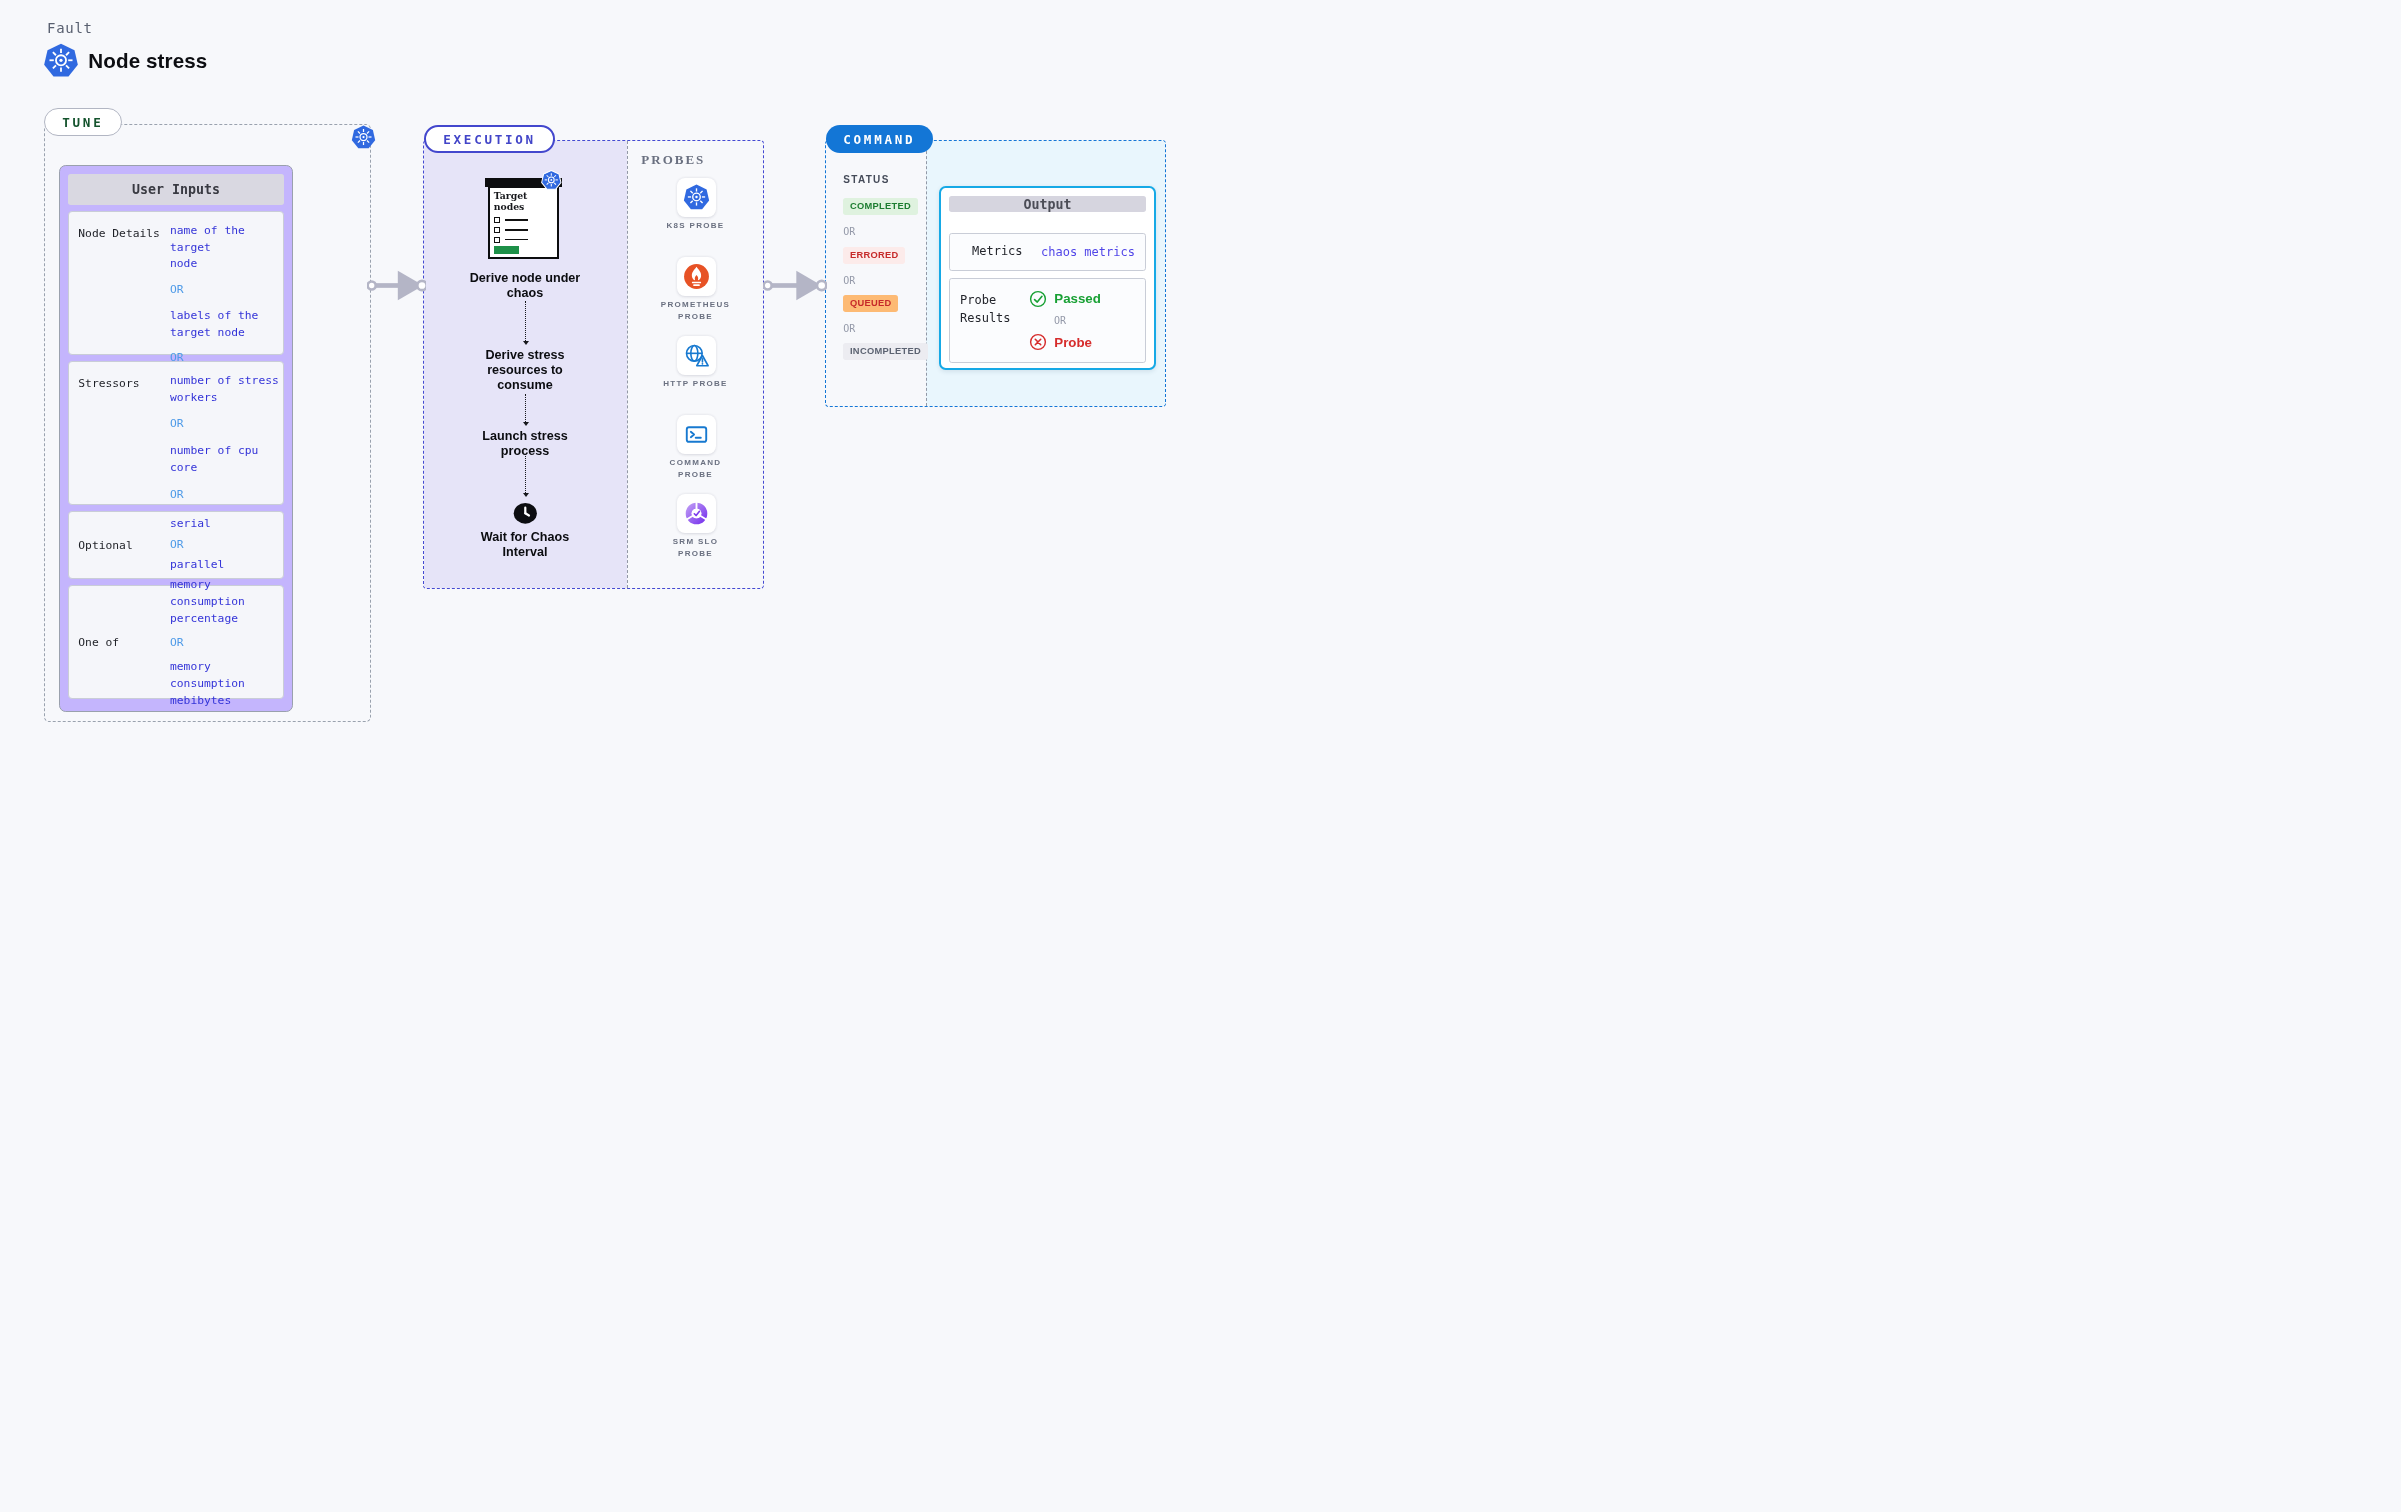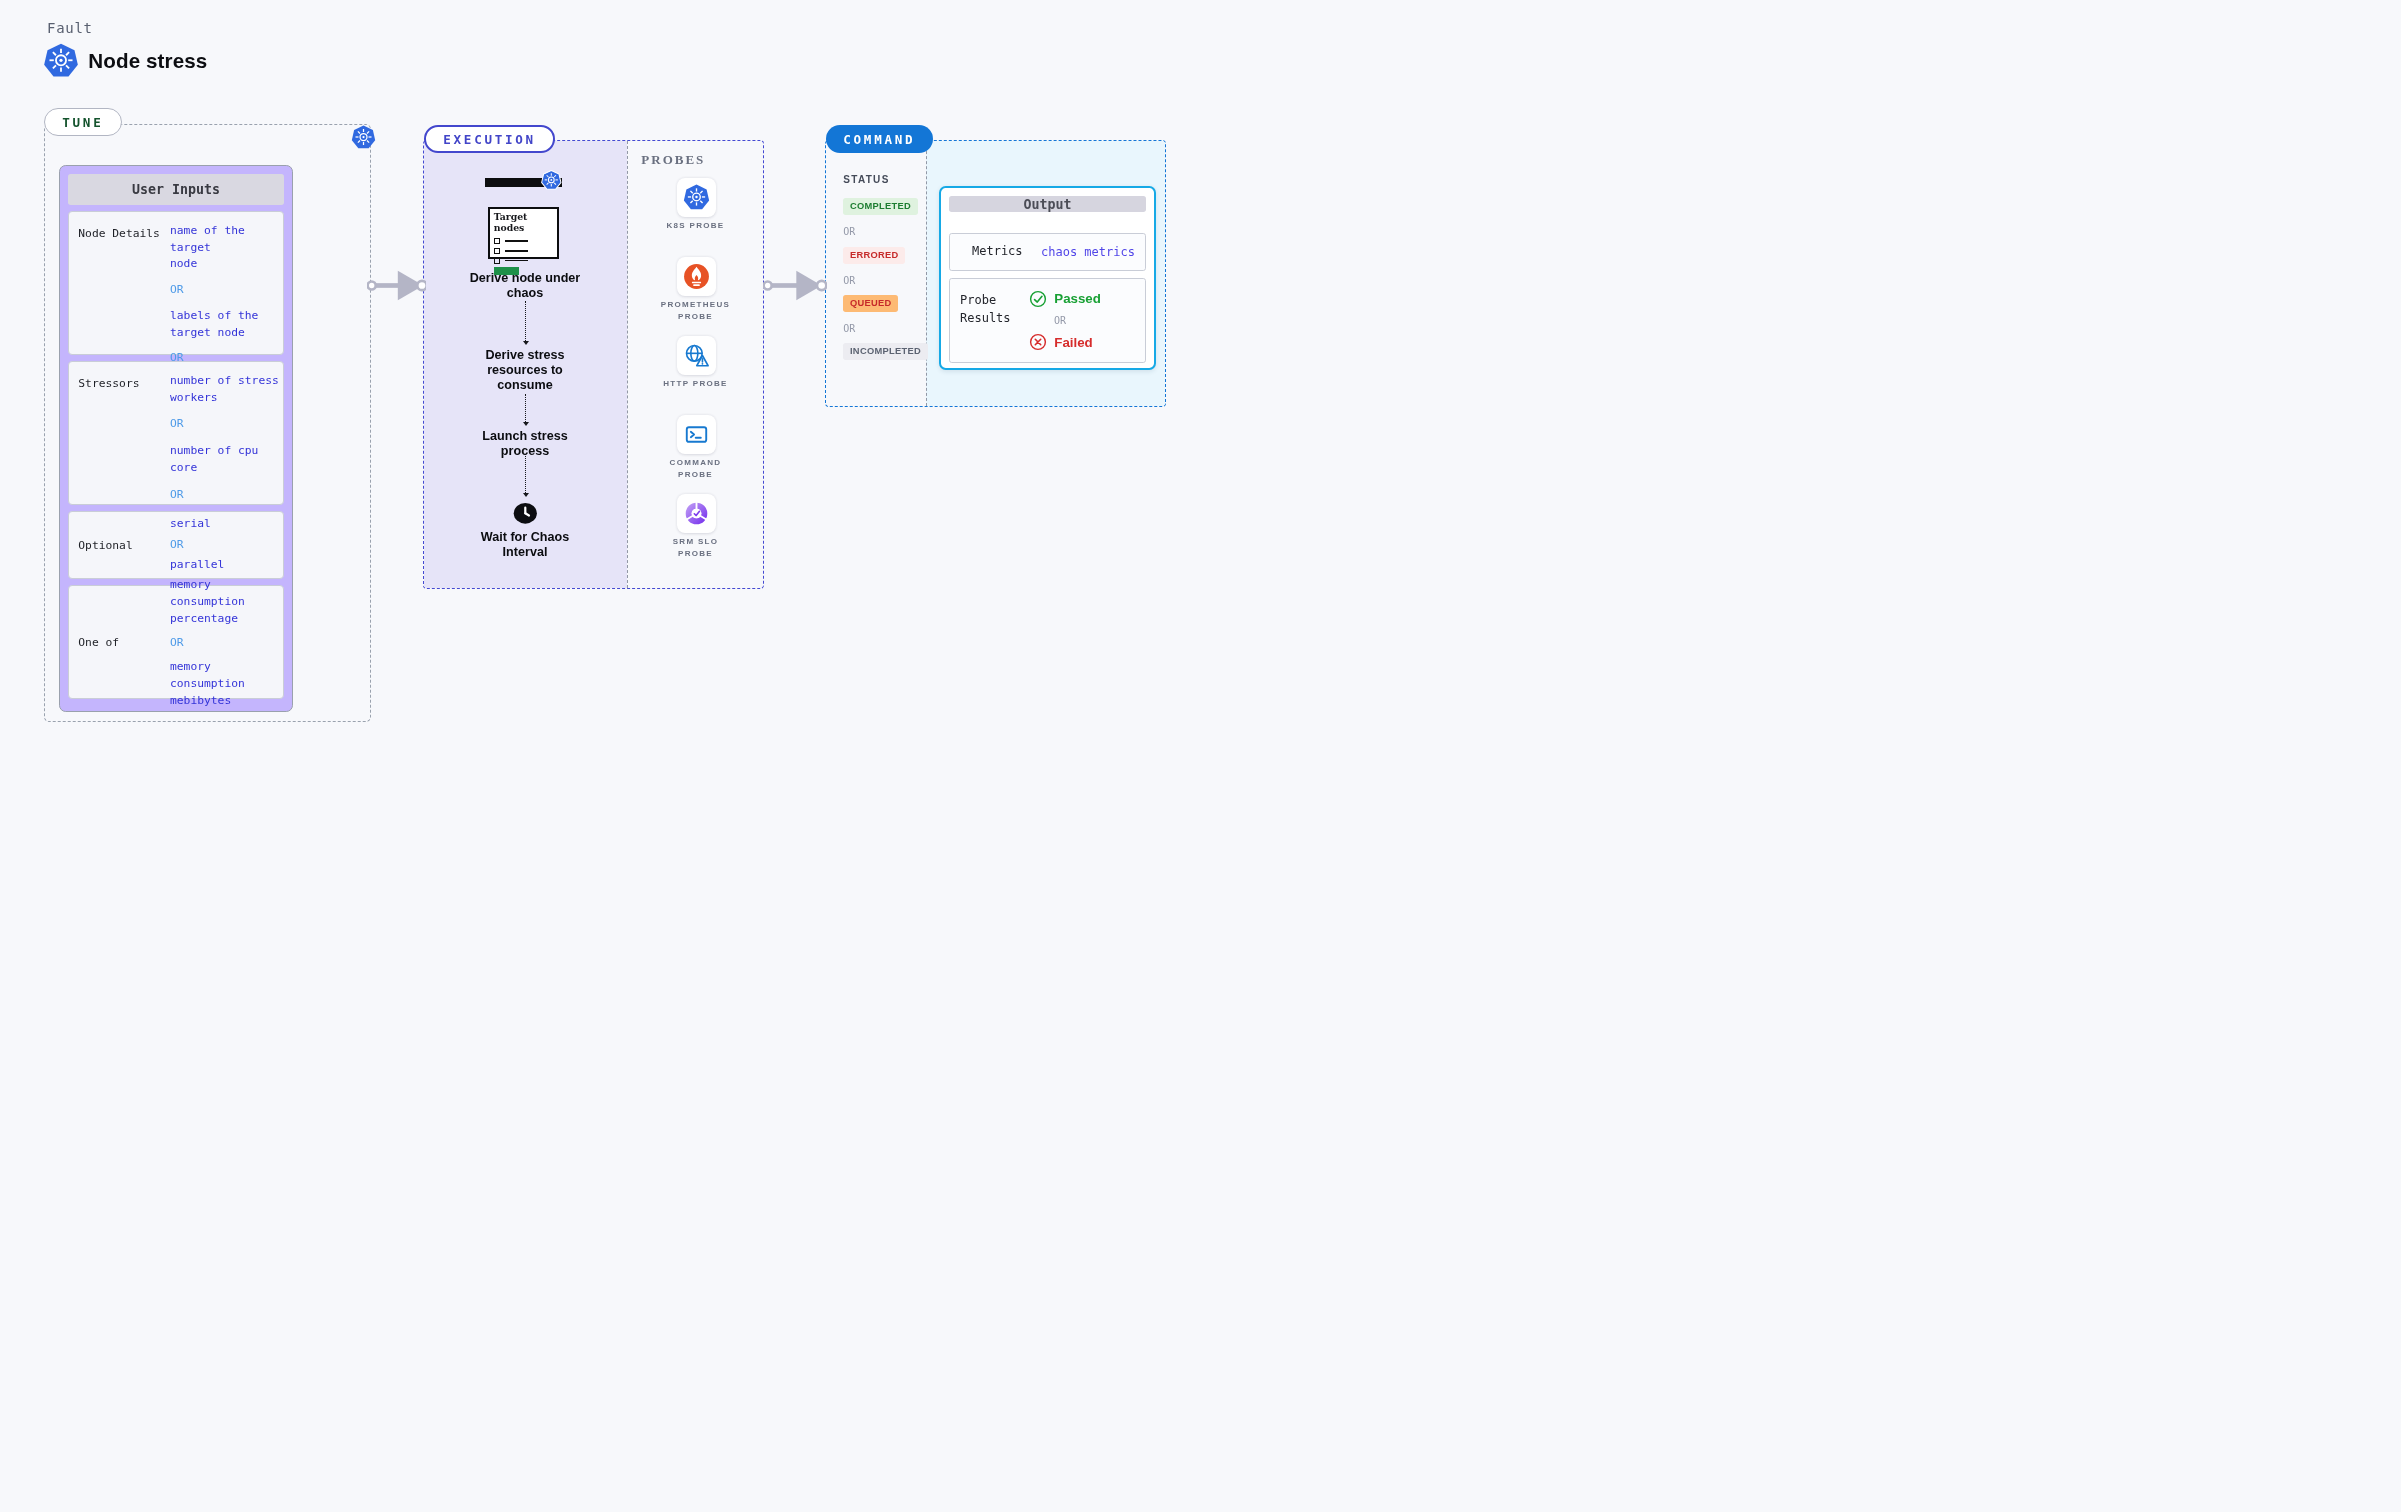--- a/index.html
+++ b/index.html
@@ -53,21 +53,21 @@
   .step { position:absolute; width:120px; left:41px; text-align:center; font-family:"Liberation Sans", sans-serif;
           font-weight:bold; font-size:12.6px; line-height:1.18; color:#0b0c10; white-space:pre-line; }
   .varrow { position:absolute; left:97px; width:9.3px; }
   .varrow .vline { margin:0 auto; width:0; border-left:1.3px dotted #17181d; }
   .varrow .vtip { margin:0 auto; width:0; height:0; border-left:3.3px solid transparent; border-right:3.3px solid transparent; border-top:4.7px solid #17181d; }
   .clock-wrap { position:absolute; left:89px; top:360px; }
 
   
   .clipboard { position:absolute; left:61px; top:37px; width:77px; height:81px; }
   .cb-bar  { position:absolute; left:0; right:0; top:0; height:9.3px; background:#0c0d0f; }
-  .cb-body { position:absolute; left:2.7px; right:2.7px; top:8px; bottom:0; background:#fff; border:2px solid #0c0d0f; padding:3.3px 4px;margin-top:21px; }
+  .cb-body { position:absolute; left:2.7px; right:2.7px; top:8px; bottom:0; background:#fff; border:2px solid #0c0d0f; padding:3.3px 4px; }
   .cb-title { font-family:"DejaVu Serif", serif; font-weight:bold; font-size:9.3px; line-height:1.18; color:#17181c; }
   .cb-row { display:flex; align-items:center; gap:4.7px; margin-top:3.3px; }
   .cb-box { width:6.7px; height:6.7px; border:1.3px solid #111; }
   .cb-line { width:22.6px; height:1.3px; background:#111; }
   .cb-green { width:25px; height:7.3px; background:#1d9048; margin-top:3.3px; }
   .cb-k8s { position:absolute; left:117px; top:29px; z-index:3; }
 
   
   .pcard { position:absolute; left:49px; width:39px; height:39px; background:#fff; border-radius:8px;
            box-shadow:0 0.7px 2.7px rgba(25,28,55,.14); display:flex; align-items:center; justify-content:center; }
@@ -397,21 +397,21 @@
               <span>Passed</span>
             </div>
             <div class="pr-or">OR</div>
             <div class="pr-line pr-failed">
               <span>
                 <svg width="18" height="18" viewBox="0 0 100 100">
                   <circle cx="50" cy="50" r="41" fill="none" stroke="#d62c2c" stroke-width="8"></circle>
                   <path d="M35 35 L65 65 M65 35 L35 65" fill="none" stroke="#d62c2c" stroke-width="9" stroke-linecap="round"></path>
                 </svg>
               </span>
-              <span>Failed</span>
+              <span>Probe</span>
             </div>
           </div>
         </div>
       </div>
     </div>
 
     <div class="status-label">STATUS</div>
     <div class="sbadge sb-completed">COMPLETED</div>
     <div class="or-gray or-1">OR</div>
     <div class="sbadge sb-errored">ERRORED</div>

